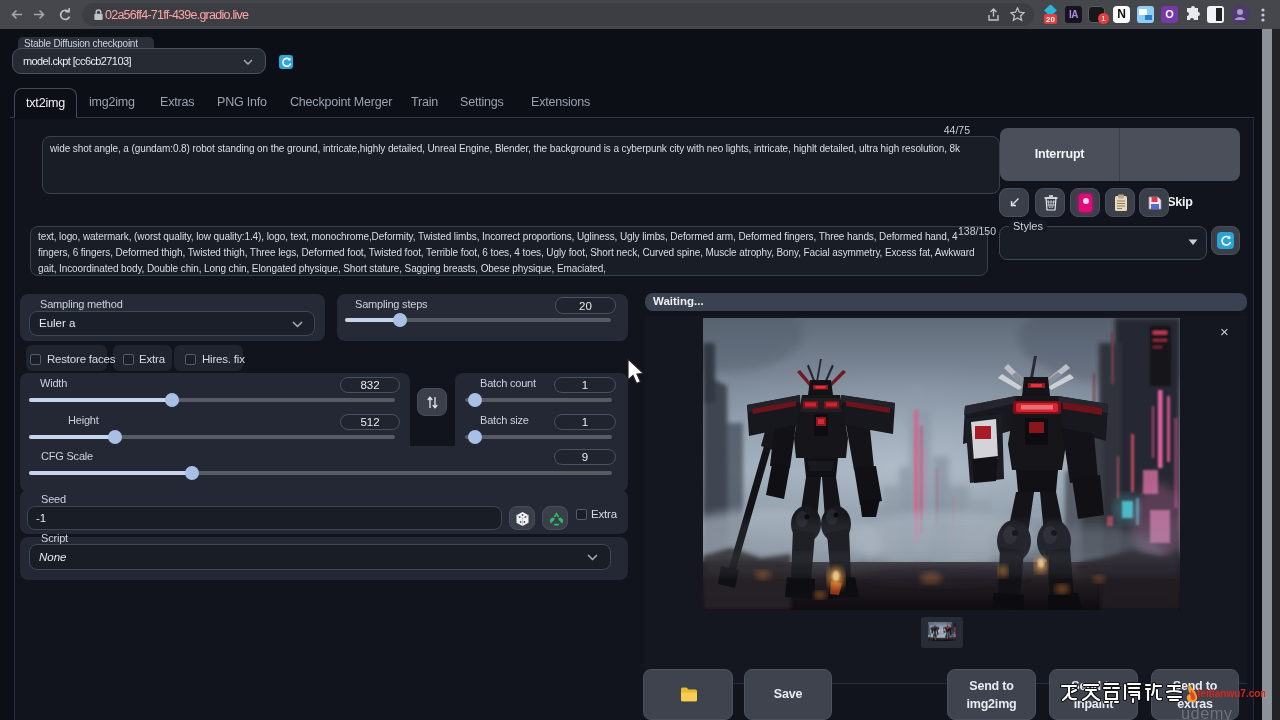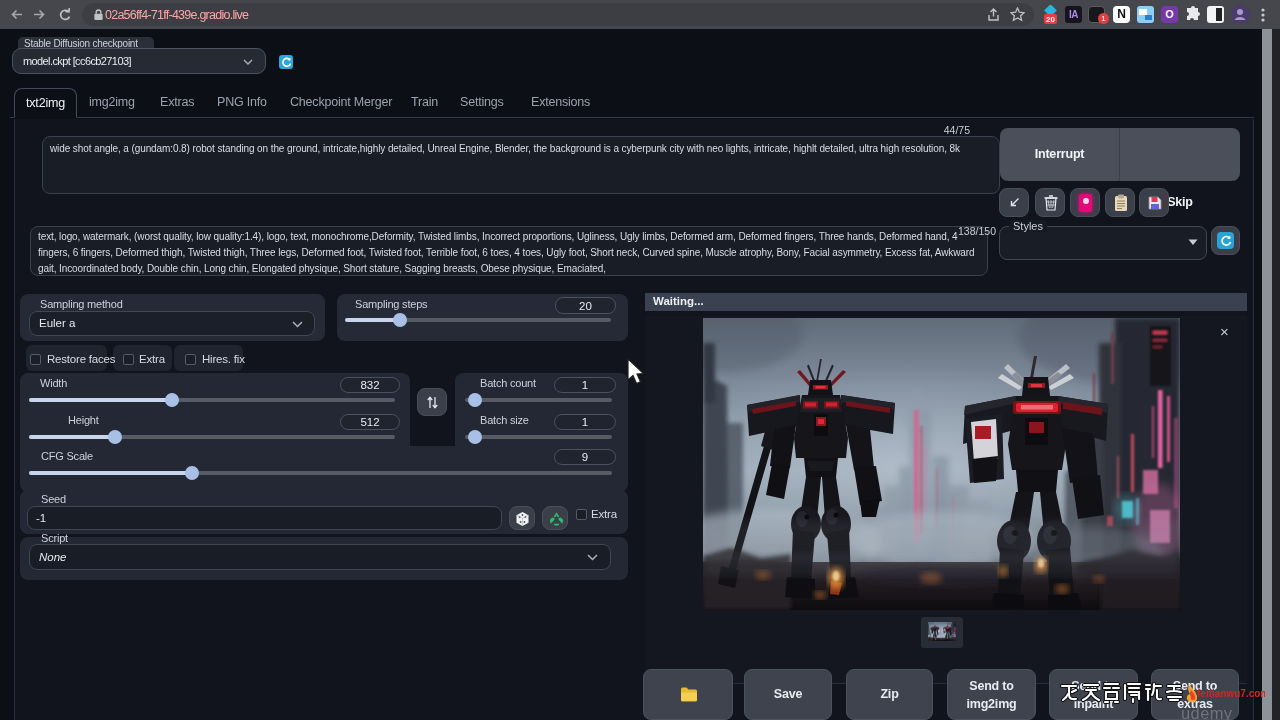--- a/index.html
+++ b/index.html
@@ -273,21 +273,21 @@
 
   <div class="abs panelbox" style="left:20px; top:508px; width:608px; height:43px; background:#232834;"></div>
   <div class="abs block-label" style="left:41px; top:503px;">Script</div>
   <div class="abs boxed" style="left:29px; top:515px; width:582px; height:26px;font-style:italic;">
     <span style="position:absolute; left:9px; top:6px; color:#e6e9ef; font-size:11.5px;">None</span>
     <svg style="position:absolute; right:12px; top:9px;" width="11" height="7" viewBox="0 0 11 7">
         <path d="M1 1 L5.5 5.5 L10 1" stroke="#aab0bb" stroke-width="1.5" fill="none"></path>
       </svg>
   </div>
 
-  <div class="abs" style="left:645px; top:264px; width:602px; height:18px; background:#3a4150; border-radius:0;">
+  <div class="abs" style="left:645px; top:264px; width:602px; height:18px; background:#3a4150; border-radius:8px;">
     <span style="position:absolute; left:8px; top:2px; color:#eef0f4; font-size:11.5px; font-weight:bold;">Waiting...</span>
   </div>
 
   <div class="abs" style="left:645px; top:287px; width:602px; height:368px; background:#14171f; border-bottom:1px solid #272d3b;"></div>
 
   <div class="abs" id="mainimg" style="left:703px; top:289px; width:477px; height:292px; overflow:hidden;">
 <svg width="477" height="292" viewBox="0 0 477 292" style="filter:blur(0.4px) saturate(0.88) brightness(0.96);">
 <defs>
 <linearGradient id="sky" x1="0" y1="0" x2="0" y2="1">
  <stop offset="0" stop-color="#63707f"></stop>
@@ -525,21 +525,20 @@
         <use href="#scene"></use>
       </svg></div>
 
   <div class="bbtn" style="left:643px; width:90px;">
     <svg style="position:absolute;left:36px;top:17px;" width="18" height="15" viewBox="0 0 18 15">
       <path d="M1 2 a1.5 1.5 0 0 1 1.5 -1.5 h4 l2 2 h7 a1.5 1.5 0 0 1 1.5 1.5 v9 a1.5 1.5 0 0 1 -1.5 1.5 h-13 a1.5 1.5 0 0 1 -1.5 -1.5 Z" fill="#e8b931"></path>
       <path d="M1 5.5 h16 v7 a1.5 1.5 0 0 1 -1.5 1.5 h-13 a1.5 1.5 0 0 1 -1.5 -1.5 Z" fill="#f6ce53"></path>
     </svg>
   </div>
   <div class="bbtn" style="left:744px; width:88px; line-height:48px;">Save</div>
-  <div class="bbtn" style="left:846px; width:87px; line-height:48px;">Zip</div>
   <div class="bbtn" style="left:947px; width:89px;">
       <div style="margin-top:7px; line-height:18px;">Send to<br>img2img</div>
     </div>
   <div class="bbtn" style="left:1049px; width:89px;">
       <div style="margin-top:7px; line-height:18px;">Send to<br>inpaint</div>
     </div>
   <div class="bbtn" style="left:1151px; width:88px;">
       <div style="margin-top:7px; line-height:18px;">Send to<br>extras</div>
     </div>
 

